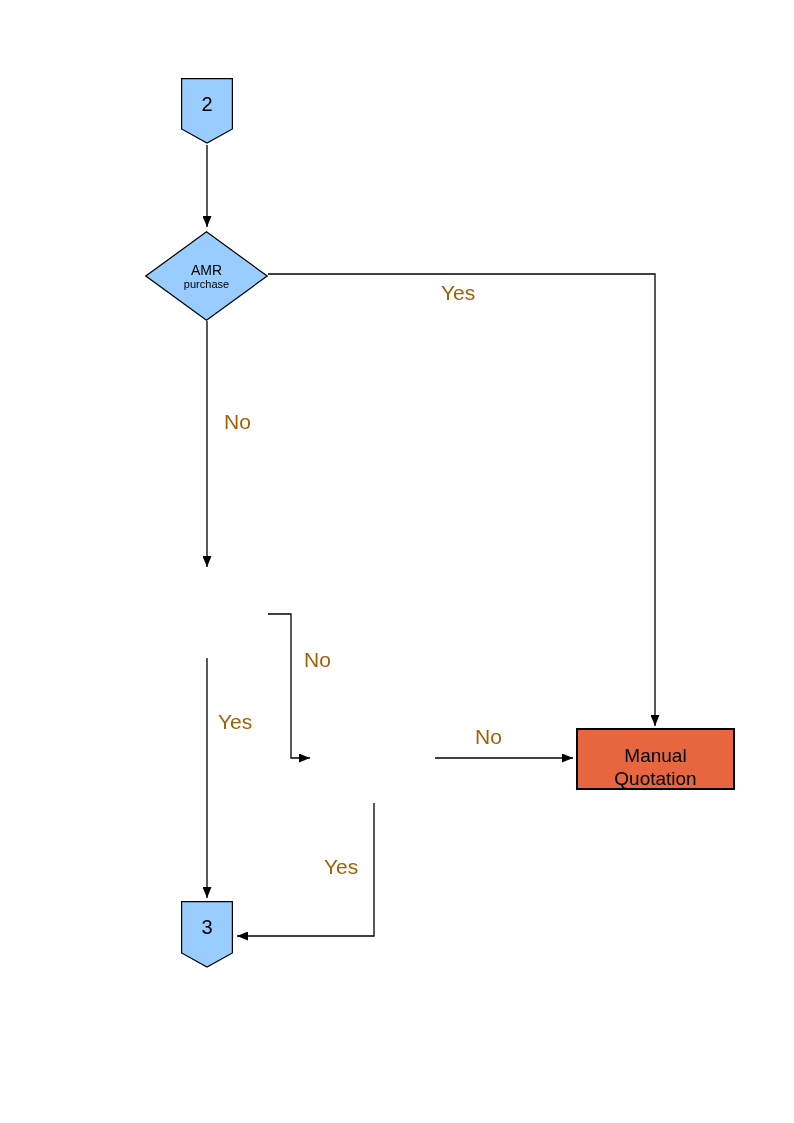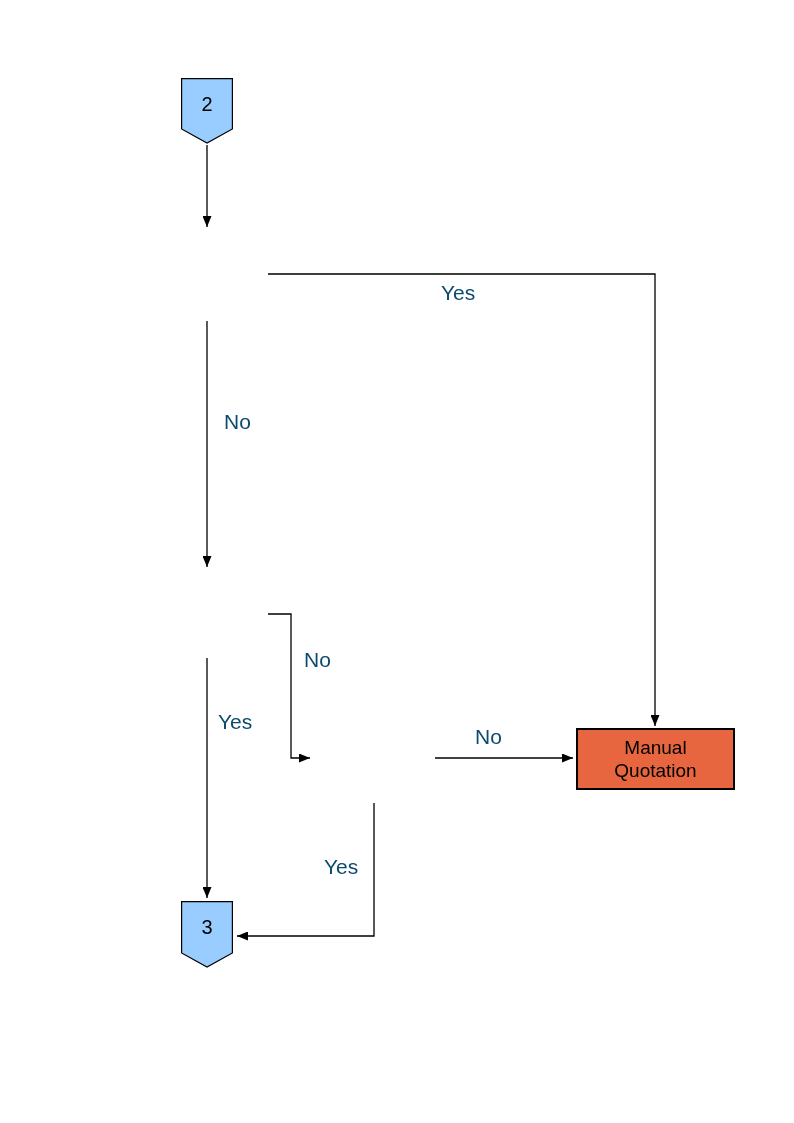--- a/index.html
+++ b/index.html
@@ -13,22 +13,22 @@
   .node-label {
     position: absolute; left: 0; top: 0; width: 100%; height: 100%;
     display: flex; flex-direction: column; align-items: center; justify-content: center;
     text-align: center; color: #000000;
   }
   .decision .line1 { font-size: 14px; line-height: 16px; }
   .decision .line2 { font-size: 11px; line-height: 13px; }
   .decision.q .line2 { font-size: 14px; line-height: 16px; }
   .decision.single .line1 { font-size: 14px; }
   .pentagon .node-label { height: 53px; font-size: 20px; }
-  .terminal .node-label { font-size: 19px; line-height: 23px; }
-  .edge-label { position: absolute; font-size: 21px; color: #0c4a6e; white-space: nowrap; }
+  .terminal .node-label { font-size: 19px; line-height: 23px; justify-content: flex-end; }
+  .edge-label { position: absolute; font-size: 21px; color: #a16207; white-space: nowrap; }
 </style>
 </head>
 <body>
 
 <div class="canvas">
 
   <svg class="edges" viewBox="0 0 794 1123">
     <defs>
       <marker id="arrow" viewBox="0 0 11 9" refX="11" refY="4.5" markerWidth="11" markerHeight="9" markerUnits="userSpaceOnUse" orient="auto">
         <path d="M0,0 L11,4.5 L0,9 Z" fill="#000000"></path>
@@ -43,20 +43,29 @@
     <polyline points="374,803 374,936 237,936" marker-end="url(#arrow)" stroke="#000000"></polyline>
   </svg>
 
   <div class="node pentagon" style="left:181px; top:78px; width:52px; height:66px;">
     <svg width="52" height="66" viewBox="0 0 52 66">
       <polygon class="shape" points="0.6,0.6 51.4,0.6 51.4,51 26,65 0.6,51" fill="#99CCFF"></polygon>
     </svg>
     <div class="node-label">2</div>
   </div>
 
+  <div class="node decision" style="left:145px; top:231px; width:123px; height:90px;">
+    <svg width="123" height="90" viewBox="0 0 123 90">
+      <polygon class="shape" points="61.5,0.8 122.2,45 61.5,89.2 0.8,45" fill="#99CCFF"></polygon>
+    </svg>
+    <div class="node-label">
+      <span class="line1">AMR</span>
+      <span class="line2">purchase</span>
+    </div>
+  </div>
 
 
 
   <div class="node terminal" style="left:576px; top:728px; width:159px; height:62px;">
     <svg width="159" height="62" viewBox="0 0 159 62">
       <rect x="1" y="1" width="157" height="60" stroke="#000000" stroke-width="2" fill="#E8663F"></rect>
     </svg>
     <div class="node-label">
       <span>Manual</span>
       <span>Quotation</span>

